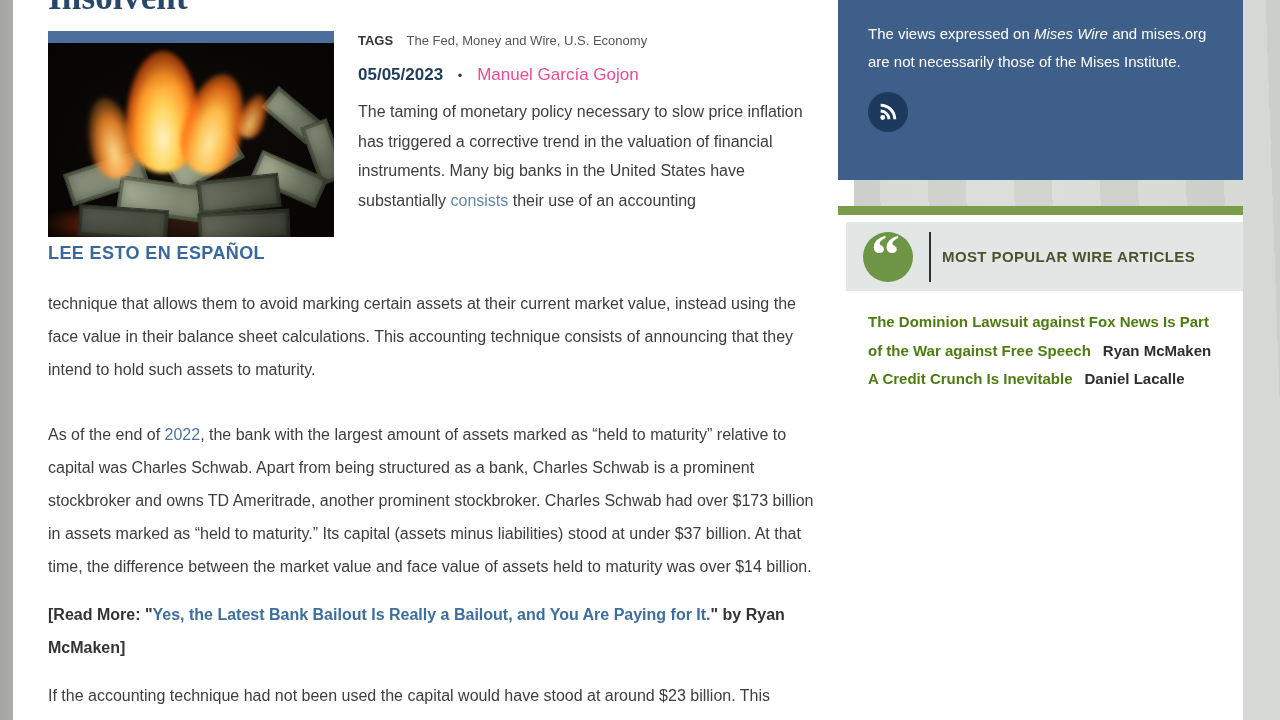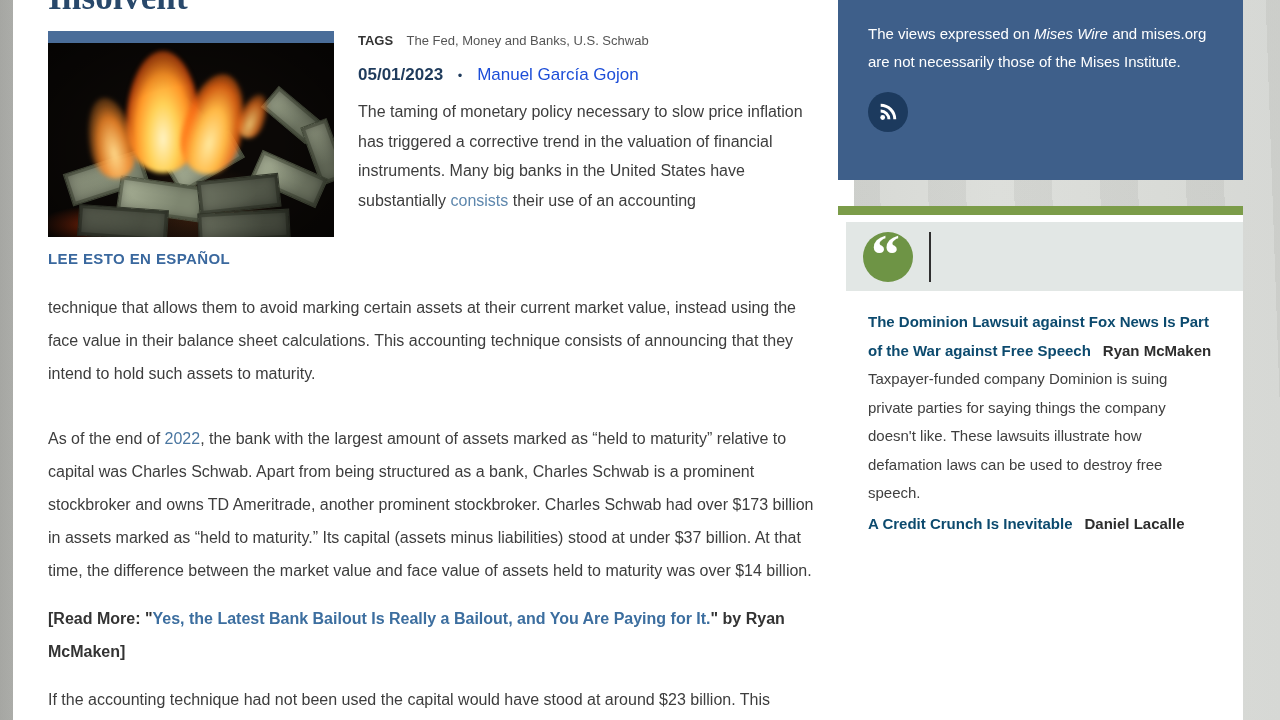--- a/index.html
+++ b/index.html
@@ -30,28 +30,28 @@
   .f2{left:136px;top:30px;width:60px;height:102px;transform:rotate(14deg);
       background:radial-gradient(ellipse at 50% 70%, #ffe9a0 0%, #ffb844 35%, rgba(255,110,20,.8) 60%, rgba(160,40,5,0) 85%);}
   .f3{left:40px;top:54px;width:46px;height:82px;transform:rotate(-12deg);
       background:radial-gradient(ellipse at 50% 70%, #ffd98a 0%, rgba(255,140,40,.85) 45%, rgba(180,50,10,0) 82%);}
   .f4{left:192px;top:50px;width:26px;height:46px;transform:rotate(22deg);
       background:radial-gradient(ellipse at 50% 70%, rgba(255,210,120,.9) 0%, rgba(255,120,30,.7) 50%, rgba(160,40,5,0) 85%);}
   .bill{position:absolute;background:linear-gradient(100deg,#a8b096,#7e8670 70%);
       border:1px solid #4c5340;
       box-shadow:inset 0 0 0 3px rgba(40,45,30,.35), inset 0 0 12px rgba(0,0,0,.45);}
   .bill.dark{filter:brightness(.65);}
-  .lee-esto{display:inline-block;margin-top:13px;color:#3a689e;font-weight:bold;
-      font-size:15px;letter-spacing:.4px;}
+  .lee-esto{display:inline-block;margin-top:6px;color:#3a689e;font-weight:bold;
+      font-size:18px;letter-spacing:.4px;}
   .tags-row{font-size:13px;color:#555;margin-top:2px;}
   .tags-label{font-weight:bold;color:#333;margin-right:10px;font-size:13px;text-align:center;}
   .date-row{margin-top:17px;font-size:17px;}
   .date{font-weight:bold;color:#1f3b5c;}
   .dot{color:#1f3b5c;margin:0 10px;font-size:13px;}
-  .author{color:#1d4ed8;}
+  .author{color:#ec4899;}
   .intro{margin-top:12px;width:462px;font-size:16px;line-height:29.5px;color:#3d3d3d;}
   .body-text{width:778px;font-size:16px;line-height:33px;color:#3d3d3d;margin:0;}
   p.p1{margin-top:23px;}
   p.p2{margin-top:32px;}
   p.readmore{margin-top:15px;font-weight:bold;color:#333;}
   p.p4{margin-top:15px;}
   a.inline-link{color:#5e87ad;text-decoration:none;cursor:pointer;}
   a.year-link{color:#4a76a0;text-decoration:none;cursor:pointer;}
   a.readmore-link{color:#3c6e9f;text-decoration:none;cursor:pointer;font-weight:bold;margin-top:31px;}
   
@@ -64,21 +64,21 @@
   .green-bar{position:absolute;left:0;top:206px;width:405px;height:9px;background:#7b9c49;}
   .popular{position:absolute;left:0;top:215px;width:405px;height:505px;background:#fff;}
   .popular-header{margin:7px 0 0 8px;height:69px;background:#e2e7e5;display:flex;align-items:center;}
   .quote-circle{width:50px;height:50px;border-radius:50%;background:#6e9445;margin-left:17px;
       position:relative;overflow:hidden;flex:0 0 50px;}
   .quote-circle span{position:absolute;left:8px;top:-6px;color:#fff;
       font-family:"Liberation Serif",serif;font-size:58px;line-height:58px;font-weight:bold;}
   .vdivider{width:2px;height:50px;background:#2f2f2f;margin:0 11px 0 16px;}
   .popular-title{font-weight:bold;font-size:15px;color:#4a5430;letter-spacing:.4px;}
   .popular-list{padding:17px 28px 0 30px;font-size:15px;line-height:28.5px;}
-  .pop-title{color:#0c4a6e;font-weight:bold;text-decoration:none;cursor:pointer;}
+  .pop-title{color:#4d7c0f;font-weight:bold;text-decoration:none;cursor:pointer;}
   .pop-author{color:#2e2e2e;font-weight:bold;margin-left:12px;}
   .pop-summary{color:#3f3f3f;margin:0 0 2px 0;}
 </style>
 </head>
 <body>
 
 <div class="article">
   <div class="article-inner">
 
     <h1 class="title">Insolvent</h1>
@@ -100,24 +100,24 @@
           <div class="flame f1"></div>
           <div class="flame f2"></div>
           <div class="flame f3"></div>
           <div class="flame f4"></div>
         </div>
       </div>
 
       <div style="margin-left:24px;flex:1;">
         <div class="tags-row">
           <span class="tags-label">TAGS</span>
-          <span>The Fed, Money and Banks, U.S. Schwab</span>
+          <span>The Fed, Money and Wire, U.S. Economy</span>
         </div>
         <div class="date-row">
-          <span class="date">05/01/2023</span>
+          <span class="date">05/05/2023</span>
           <span class="dot">•</span>
           <span class="author">Manuel García Gojon</span>
         </div>
         <div class="intro"><span>The taming of monetary policy necessary to slow price inflation has triggered a corrective trend in the valuation of financial instruments. Many big banks in the United States have substantially </span><a class="inline-link">consists</a><span> their use of an accounting</span></div>
       </div>
     </div>
 
     <a class="lee-esto">LEE ESTO EN ESPAÑOL</a>
 
     <p class="body-text p1">technique that allows them to avoid marking certain assets at their current market value, instead using the face value in their balance sheet calculations. This accounting technique consists of announcing that they intend to hold such assets to maturity.</p>
@@ -144,25 +144,25 @@
   </div>
 
   <div class="green-bar"></div>
 
   <div class="popular">
     <div class="popular-header">
       <div class="quote-circle">
           <span>“</span>
         </div>
       <div class="vdivider"></div>
+      <div class="popular-title">MOST POPULAR WIRE ARTICLES</div>
     </div>
 
     <div class="popular-list">
       <div>
         <a class="pop-title">The Dominion Lawsuit against Fox News Is Part of the War against Free Speech</a><span class="pop-author">Ryan McMaken</span>
-        <p class="pop-summary">Taxpayer-funded company Dominion is suing private parties for saying things the company doesn't like. These lawsuits illustrate how defamation laws can be used to destroy free speech.</p>
       </div>
       <div>
         <a class="pop-title">A Credit Crunch Is Inevitable</a><span class="pop-author">Daniel Lacalle</span>
       </div>
     </div>
   </div>
 </div>
 
 </body></html>

